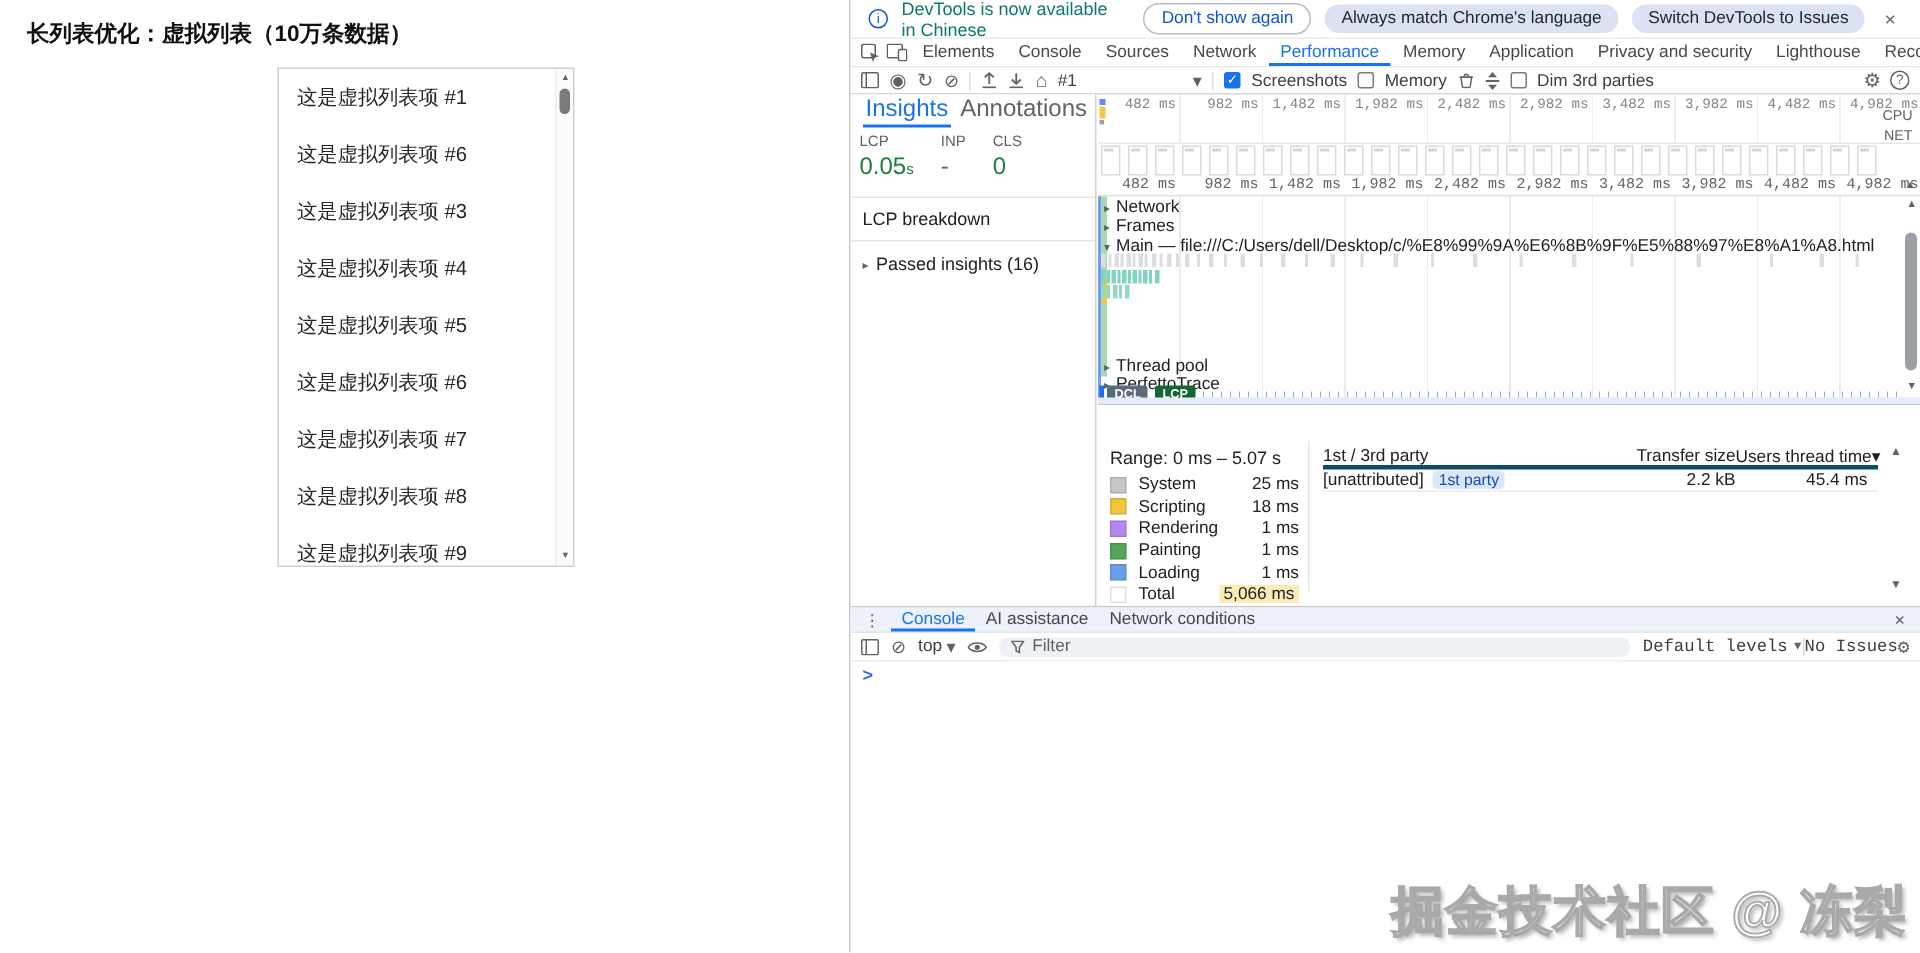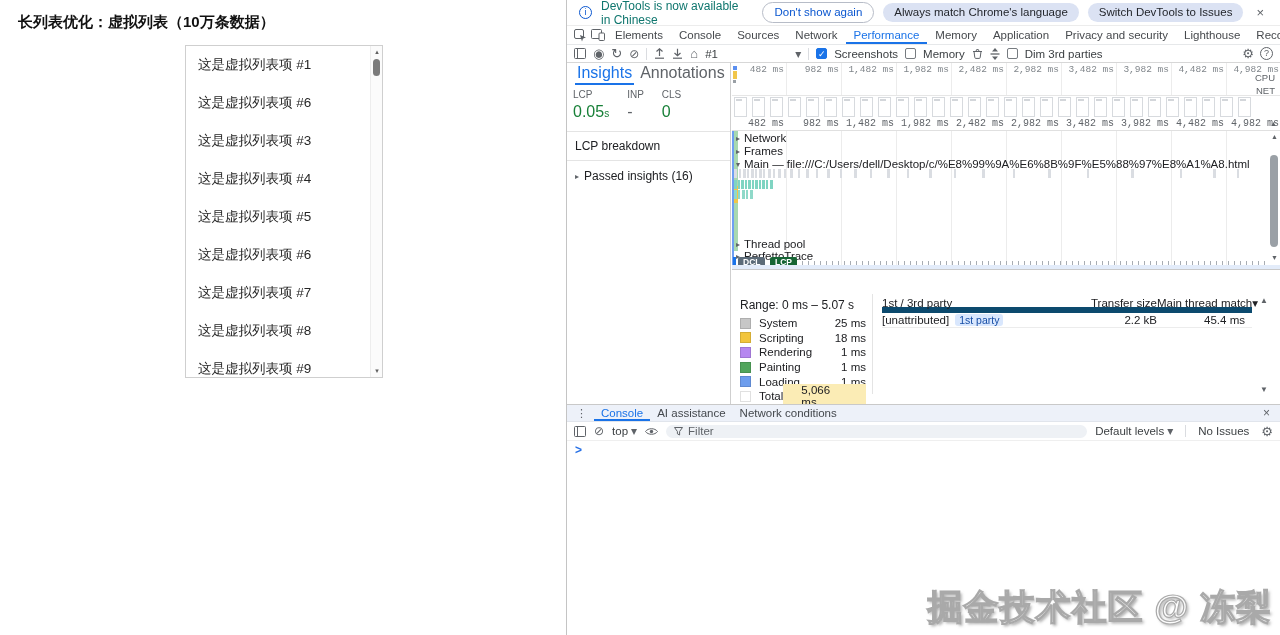--- a/index.html
+++ b/index.html
@@ -100,42 +100,42 @@
   .summary-tabs { position:absolute; left:0; top:207px; right:0; height:20px; display:flex; align-items:center; gap:2px; padding:0 10px; background:#fff; }
   .stab { font-size:12px; color:#5f6368; padding:2px 6px 3px; }
   .stab.active { color:#1a73e8; box-shadow: inset 0 -2px 0 #1a73e8; }
   .summary-body { position:absolute; left:0; top:227px; right:0; bottom:0; }
   .range-lbl { position:absolute; left:8px; top:8px; font-size:12px; color:#202124; white-space:nowrap; }
   .legend { position:absolute; left:8px; top:26px; width:126px; }
   .legend-row { display:flex; align-items:center; height:14.6px; font-size:11.5px; color:#202124; }
   .swatch { width:11px; height:11px; flex:none; border:1px solid rgba(0,0,0,0.12); }
   .lg-label { margin-left:8px; }
   .lg-value { margin-left:auto; }
-  .lg-total .lg-value { background:#fbecb5; padding:0 18px; }
+  .lg-total .lg-value { background:#fbecb5; padding:0 3px; }
   .sum-vdiv { position:absolute; left:140px; top:4px; bottom:10px; width:1px; background:#e4e4e4; }
   .party { position:absolute; left:150px; top:8px; width:370px; font-size:11.5px; color:#202124; }
   .party-head, .party-row { display:flex; align-items:center; height:15px; }
-  .party-head { border-bottom:6px solid #0c4a6e; }
+  .party-head { border-bottom:3px solid #0c4a6e; }
   .party-row { border-bottom:1px solid #ececec; }
   .col-name { width:175px; display:flex; align-items:center; gap:6px; }
   .col-transfer { width:100px; text-align:right; }
   .col-time { width:88px; text-align:right; white-space:nowrap; }
   .badge { background:#d9e7fd; color:#174ea6; font-size:10.5px; padding:0px 4px; border-radius:3px; }
   .sum-arrow { position:absolute; font-size:8px; color:#5f6368; left:528px; }
 
   
   .console-drawer { position:absolute; left:0; top:404px; right:0; height:51px; border-top:1px solid #c9c9c9; background:#fff; }
   .c-row1 { height:17px; background:#edf1f9; display:flex; align-items:center; gap:4px; padding:0 6px; border-bottom:1px solid #e1e5ec; }
   .ctab { font-size:11.5px; color:#44484d; padding:0 7px; line-height:16px; }
   .ctab.active { color:#1a73e8; box-shadow: inset 0 -2px 0 #1a73e8; }
   .c-close { margin-left:auto; color:#5f6368; font-size:12px; padding:0 4px; }
   .c-row2 { height:19px; display:flex; align-items:center; gap:8px; padding:0 7px; border-bottom:1px solid #efefef; }
   .ctx { display:flex; align-items:center; gap:3px; color:#3c4043; }
   .filter-pill { flex:1; max-width:465px; height:13px; background:#eef1f5; border-radius:8px; display:flex; align-items:center; gap:5px; padding:0 8px; color:#5f6368; }
-  .c-right { margin-left:auto; display:flex; align-items:center; gap:12px; color:#3c4043; }
+  .c-right { margin-left:auto; display:flex; align-items:center; gap:0; color:#3c4043;font-family:Liberation Mono, monospace; }
   .c-prompt { padding:2px 0 0 8px; color:#2871e6; font-weight:bold; font-size:12px; }
 
   
   .watermark { position:absolute; right:8px; bottom:4px; font-size:35px; font-weight:bold; letter-spacing:1px;
     color:#fdfdfd; -webkit-text-stroke:1.2px #a9a9a9; text-shadow:2px 2px 3px rgba(110,110,110,.55); white-space:nowrap; }
 
   svg { display:block; }
 </style>
 </head>
 <body>
@@ -472,21 +472,21 @@
                 <div class="lg-label">Total</div>
                 <div class="lg-value">5,066 ms</div>
               </div>
             </div>
           <div class="sum-vdiv"></div>
           <div class="party">
             <div class="party-head">
               <div class="col-name">1st / 3rd party</div>
               <div class="col-transfer">Transfer size</div>
               <div class="col-time">
-                <span>Main thread match</span><span>▾</span>
+                <span>Users thread time</span><span>▾</span>
               </div>
             </div>
             <div id="party-rows">
                 <div class="party-row">
                   <div class="col-name">
                     <div>[unattributed]</div>
                     <div class="badge">1st party</div>
                   </div>
                   <div class="col-transfer">2.2 kB</div>
                   <div class="col-time">45.4 ms</div>

